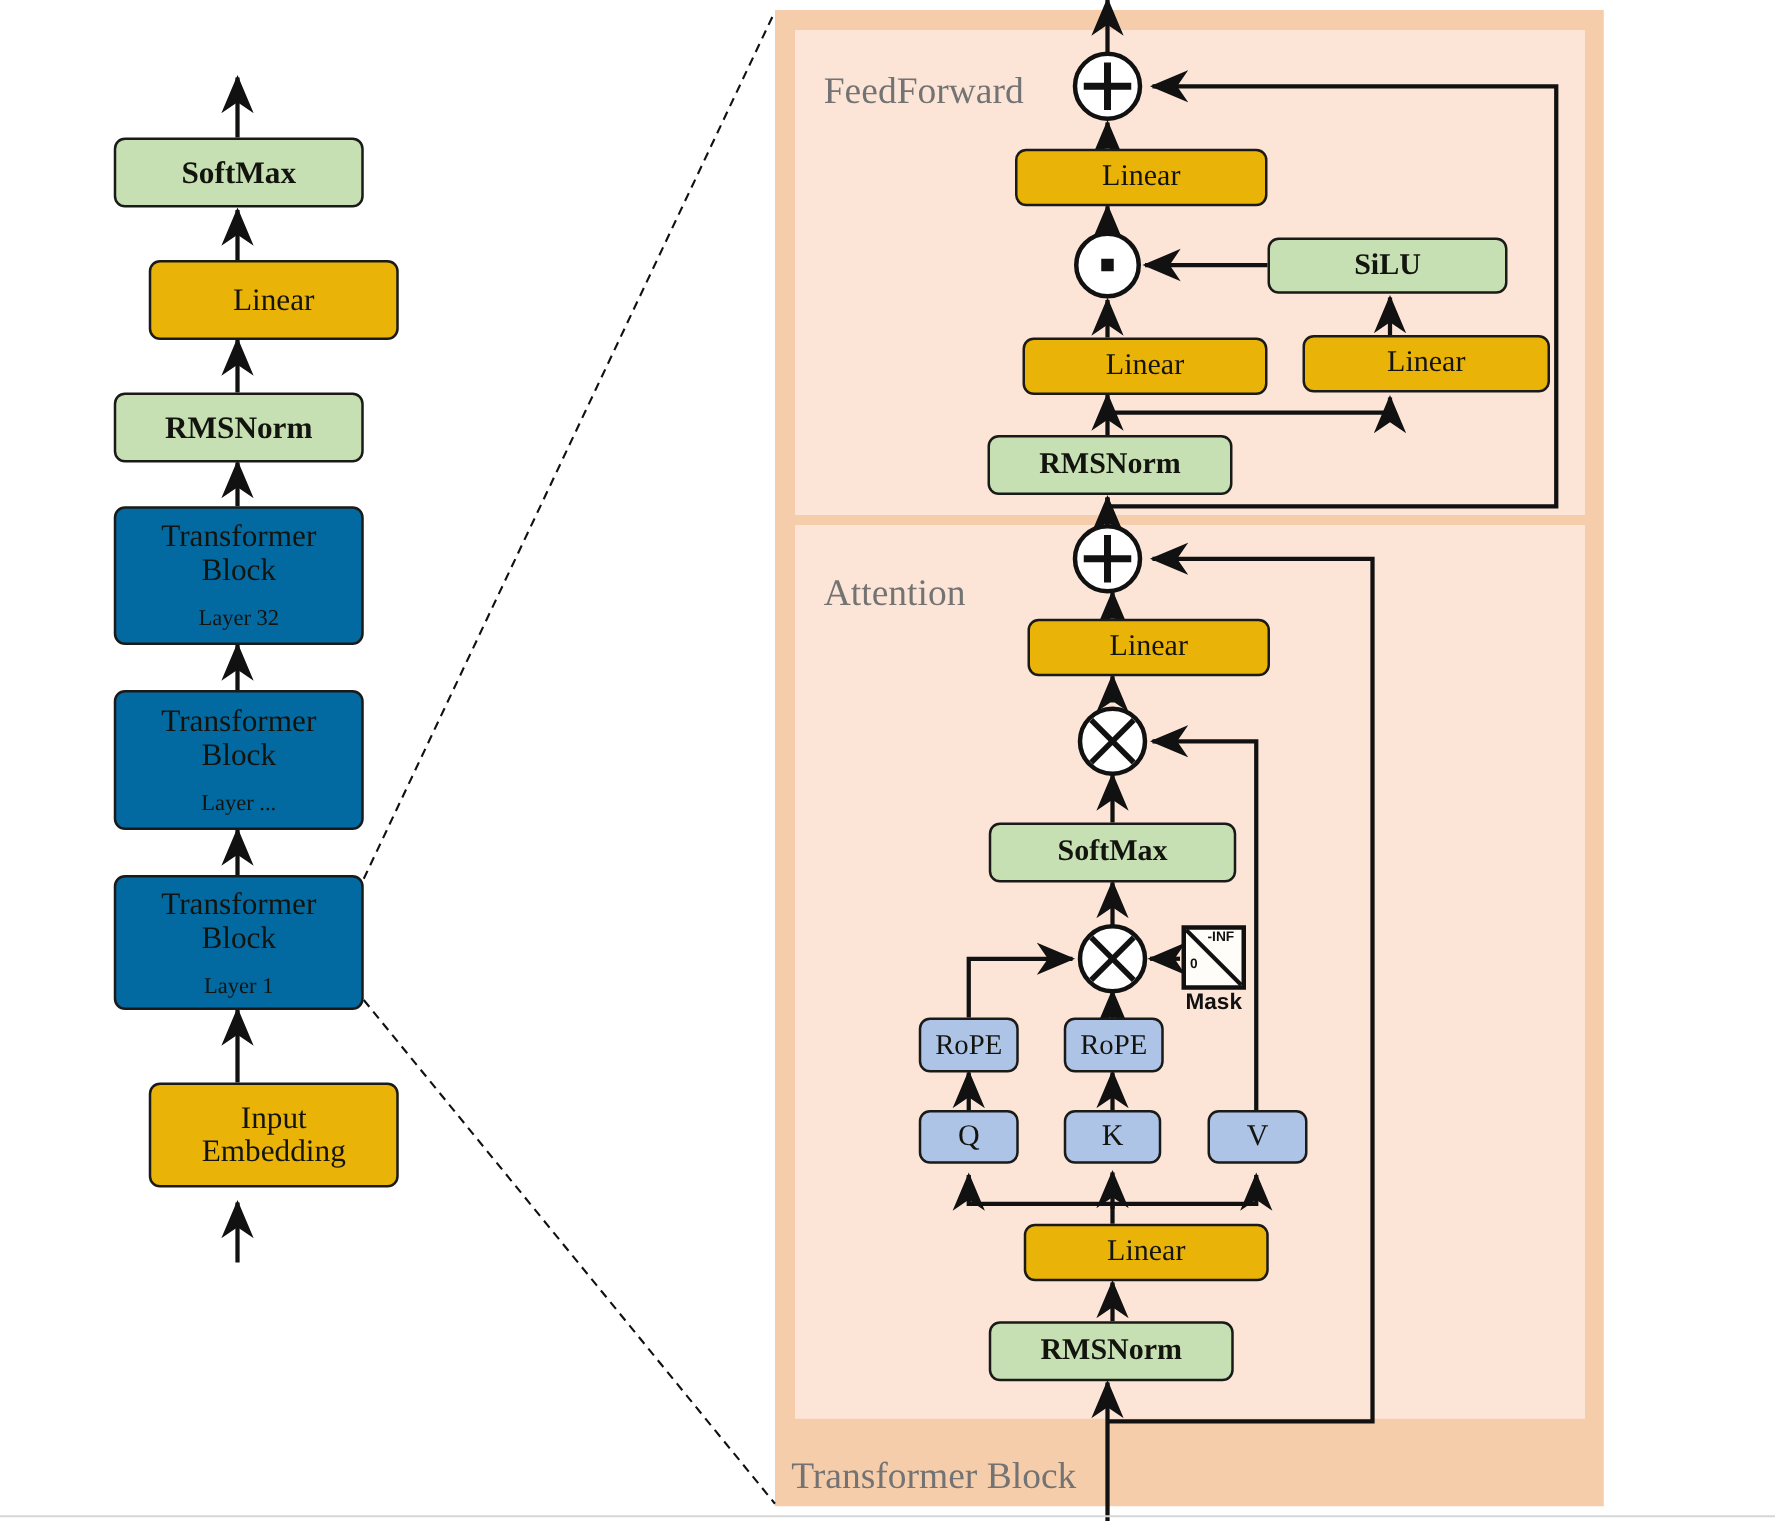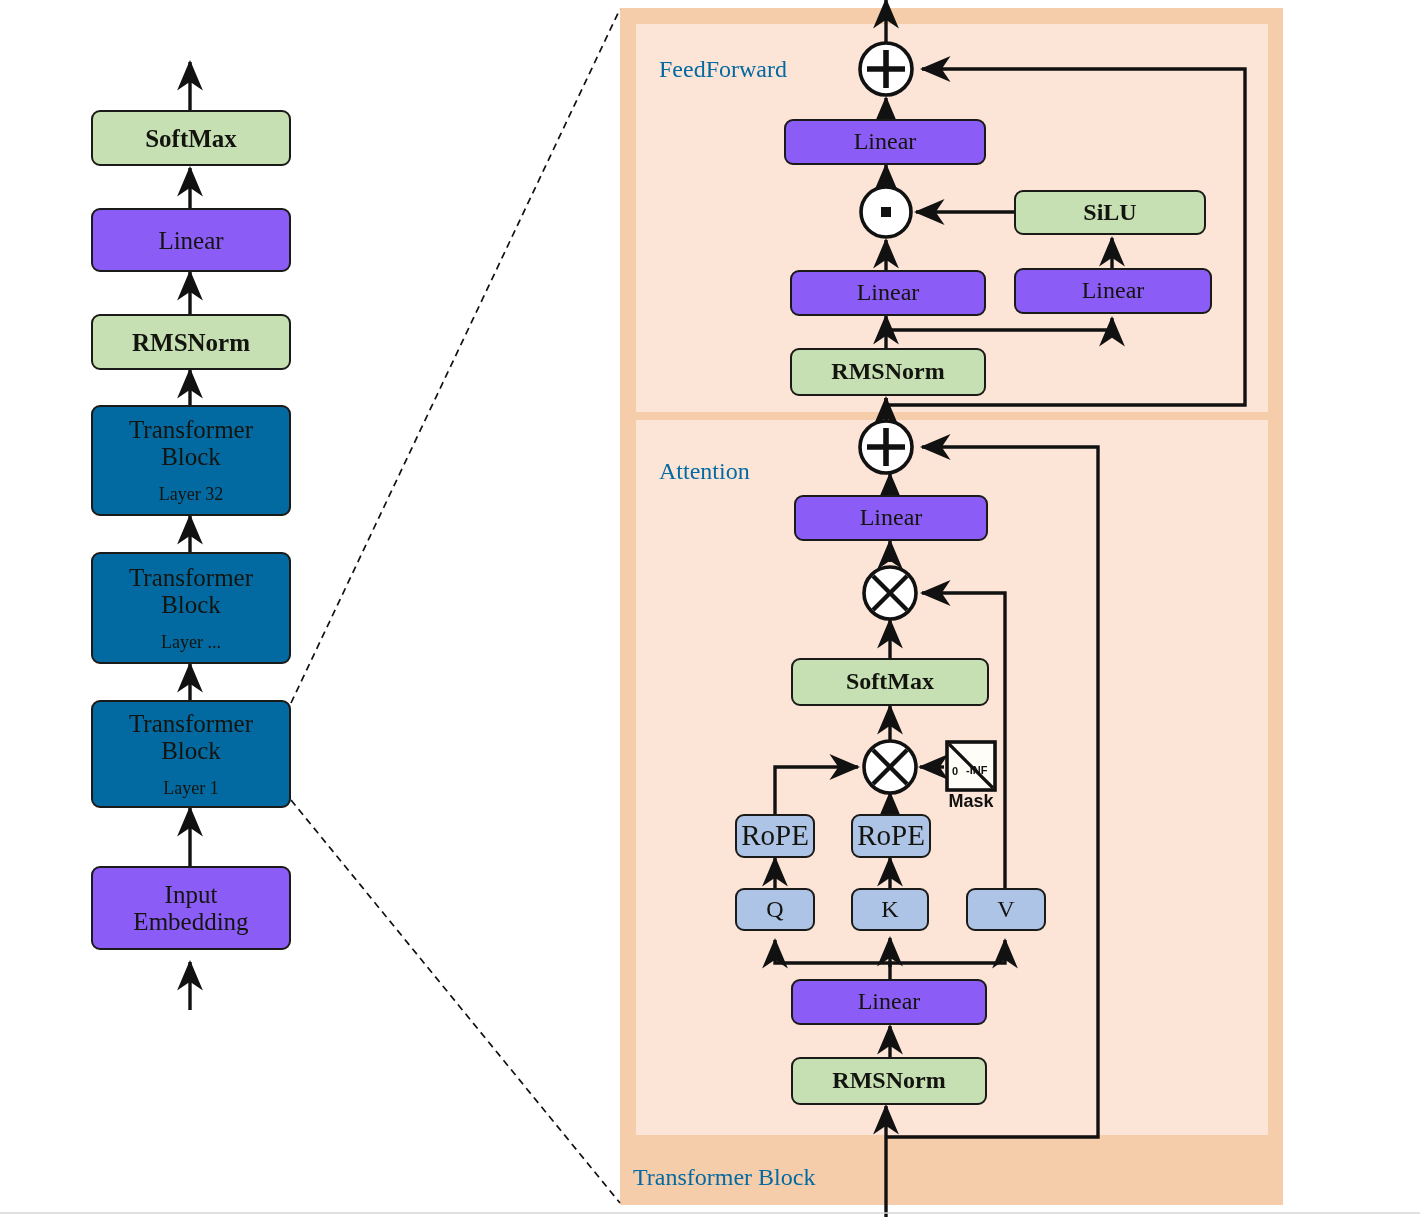--- a/index.html
+++ b/index.html
@@ -2,33 +2,33 @@
 <html><head>
 <meta charset="utf-8">
 <style>
   html,body{margin:0;padding:0;background:#ffffff;}
   body{width:1420px;height:1217px;font-family:"Liberation Serif",serif;}
   #root{position:relative;width:1420px;height:1217px;overflow:hidden;background:#fff;}
   svg#canvas{position:absolute;left:0;top:0;width:1420px;height:1217px;}
   .blk{position:absolute;box-sizing:border-box;border:2.5px solid #1a1a18;border-radius:9px;
        display:flex;flex-direction:column;align-items:center;justify-content:center;
        text-align:center;color:#14140f;line-height:1.08;}
-  .blue{background:#8b5cf6;}
+  .blue{background:#eab308;margin-left:28px;}
   .blue2{background:#adc4e6;}
   .green{background:#c6e0b4;font-weight:bold;}
   .orange{background:#0369a1;}
   .t22{font-size:25px;}
   .t21{font-size:24px;}
-  .t20{font-size:29px;}
+  .t20{font-size:23px;}
   .sub{font-size:18px;margin-top:15px;}
-  .panel-label{position:absolute;font-size:24px;color:#0369a1;}
+  .panel-label{position:absolute;font-size:30px;color:#737373;}
   .mask-label{position:absolute;font-family:"Liberation Sans",sans-serif;font-weight:bold;
               font-size:18px;color:#111;text-align:center;}
   .mask-inf{position:absolute;font-family:"Liberation Sans",sans-serif;font-weight:bold;
-            font-size:11px;color:#111;margin-top:20px;}
+            font-size:11px;color:#111;}
   .mask-zero{position:absolute;font-family:"Liberation Sans",sans-serif;font-weight:bold;
              font-size:11px;color:#111;}
   .outerbox{position:absolute;background:#f6cdab;}
   .innerpanel{position:absolute;background:#fce5d7;}
 </style>
 </head>
 <body>
 
 <div id="root">
 

